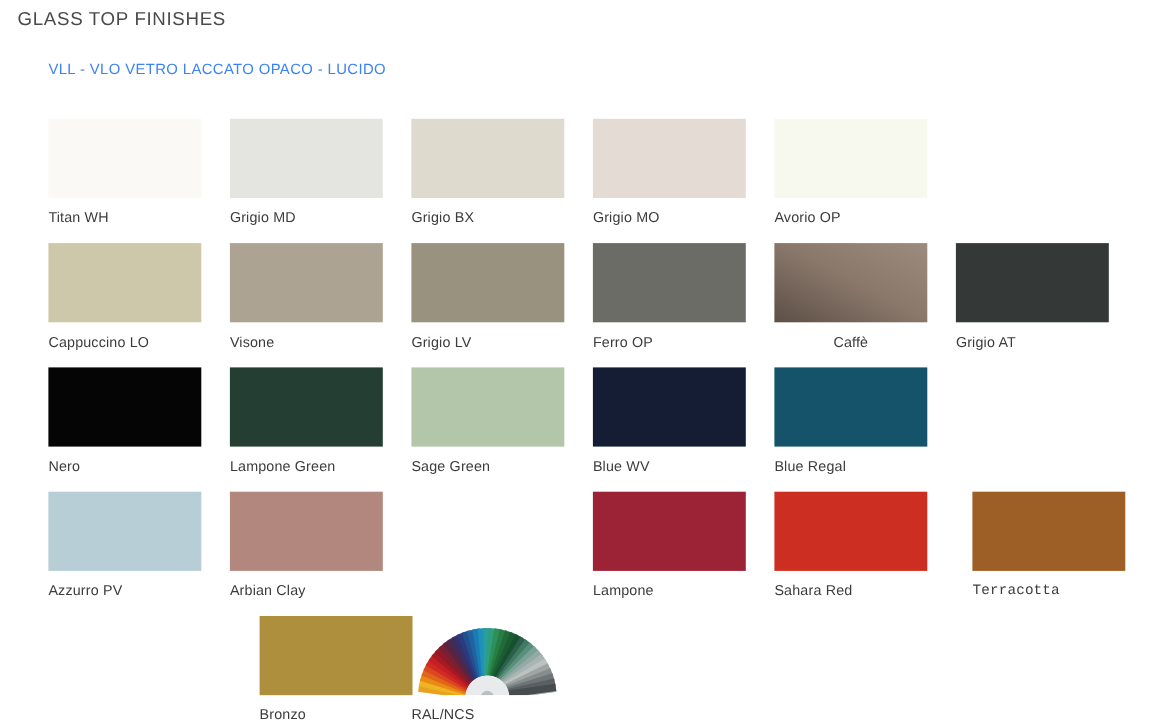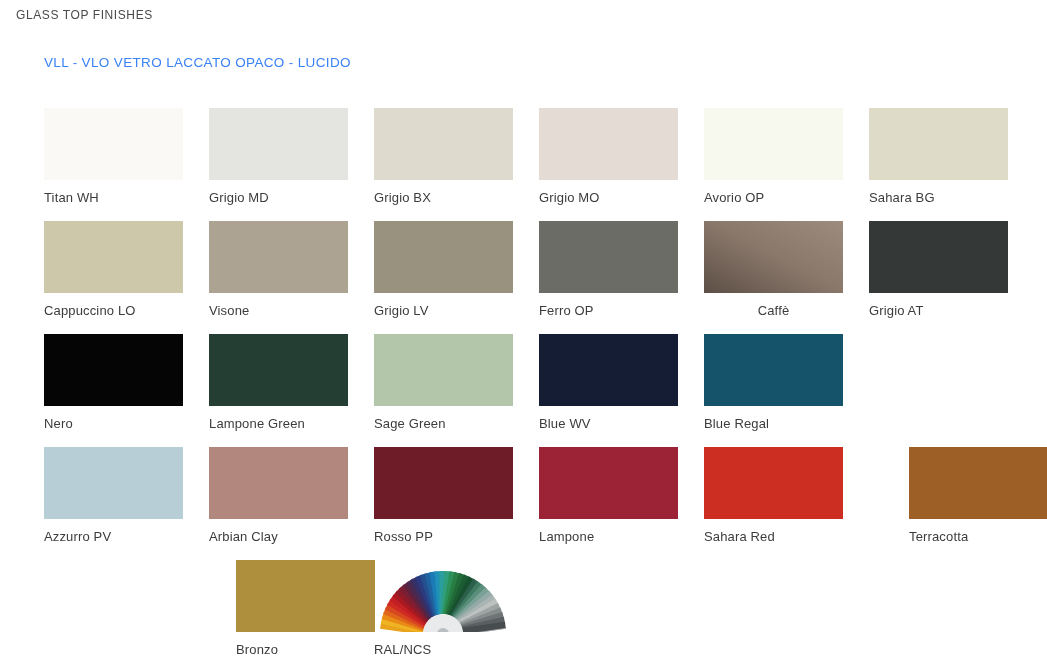--- a/index.html
+++ b/index.html
@@ -12,21 +12,21 @@
     height: 662px;
     font-family: "Liberation Sans", sans-serif;
     color: #3c3c3c;
     overflow: hidden;
     position: relative;
   }
   #page-title {
     position: absolute;
     left: 16px;
     top: 8px;
-    font-size: 12px;
+    font-size: 17px;
     letter-spacing: 0.6px;
     color: #4a4a4a;
     font-weight: 400;
     white-space: nowrap;
   }
   #section-subtitle {
     position: absolute;
     left: 44px;
     top: 55px;
     font-size: 13.5px;
@@ -89,24 +89,20 @@
       <div class="swatch-label align-left">Grigio BX</div>
     </div>
     <div class="swatch-cell" style="left: 495px; top: 0px;">
       <div class="swatch-chip" style="background: rgb(228, 220, 212);"></div>
       <div class="swatch-label align-left">Grigio MO</div>
     </div>
     <div class="swatch-cell" style="left: 660px; top: 0px;">
       <div class="swatch-chip" style="background: rgb(247, 248, 238);"></div>
       <div class="swatch-label align-left">Avorio OP</div>
     </div>
-    <div class="swatch-cell" style="left: 825px; top: 0px;">
-      <div class="swatch-chip" style="background: rgb(222, 220, 200);"></div>
-      <div class="swatch-label align-left">Sahara BG</div>
-    </div>
     <div class="swatch-cell" style="left: 0px; top: 113px;">
       <div class="swatch-chip" style="background: rgb(206, 200, 170);"></div>
       <div class="swatch-label align-left">Cappuccino LO</div>
     </div>
     <div class="swatch-cell" style="left: 165px; top: 113px;">
       <div class="swatch-chip" style="background: rgb(173, 163, 146);"></div>
       <div class="swatch-label align-left">Visone</div>
     </div>
     <div class="swatch-cell" style="left: 330px; top: 113px;">
       <div class="swatch-chip" style="background: rgb(153, 146, 127);"></div>
@@ -145,33 +141,29 @@
       <div class="swatch-label align-left">Blue Regal</div>
     </div>
     <div class="swatch-cell" style="left: 0px; top: 339px;">
       <div class="swatch-chip" style="background: rgb(183, 206, 214);"></div>
       <div class="swatch-label align-left">Azzurro PV</div>
     </div>
     <div class="swatch-cell" style="left: 165px; top: 339px;">
       <div class="swatch-chip" style="background: rgb(178, 136, 126);"></div>
       <div class="swatch-label align-left">Arbian Clay</div>
     </div>
-    <div class="swatch-cell" style="left: 330px; top: 339px;">
-      <div class="swatch-chip" style="background: rgb(110, 28, 40);"></div>
-      <div class="swatch-label align-left">Rosso PP</div>
-    </div>
     <div class="swatch-cell" style="left: 495px; top: 339px;">
       <div class="swatch-chip" style="background: rgb(156, 35, 53);"></div>
       <div class="swatch-label align-left">Lampone</div>
     </div>
     <div class="swatch-cell" style="left: 660px; top: 339px;">
       <div class="swatch-chip" style="background: rgb(204, 47, 34);"></div>
       <div class="swatch-label align-left">Sahara Red</div>
     </div>
-    <div class="swatch-cell" style="left: 865px; top: 339px;">
+    <div class="swatch-cell" style="left: 840px; top: 339px; font-family: Liberation Mono, monospace;">
       <div class="swatch-chip" style="background: rgb(158, 95, 39);"></div>
       <div class="swatch-label align-left">Terracotta</div>
     </div>
     <div class="swatch-cell" style="left: 165px; top: 452px; padding-left: 27px;">
       <div class="swatch-chip" style="background: rgb(173, 143, 62);"></div>
       <div class="swatch-label align-left">Bronzo</div>
     </div>
     <div class="swatch-cell" style="left: 330px; top: 452px;">
       <div class="fan-wrap">
         <svg width="139" height="72" viewBox="0 0 139 72">

